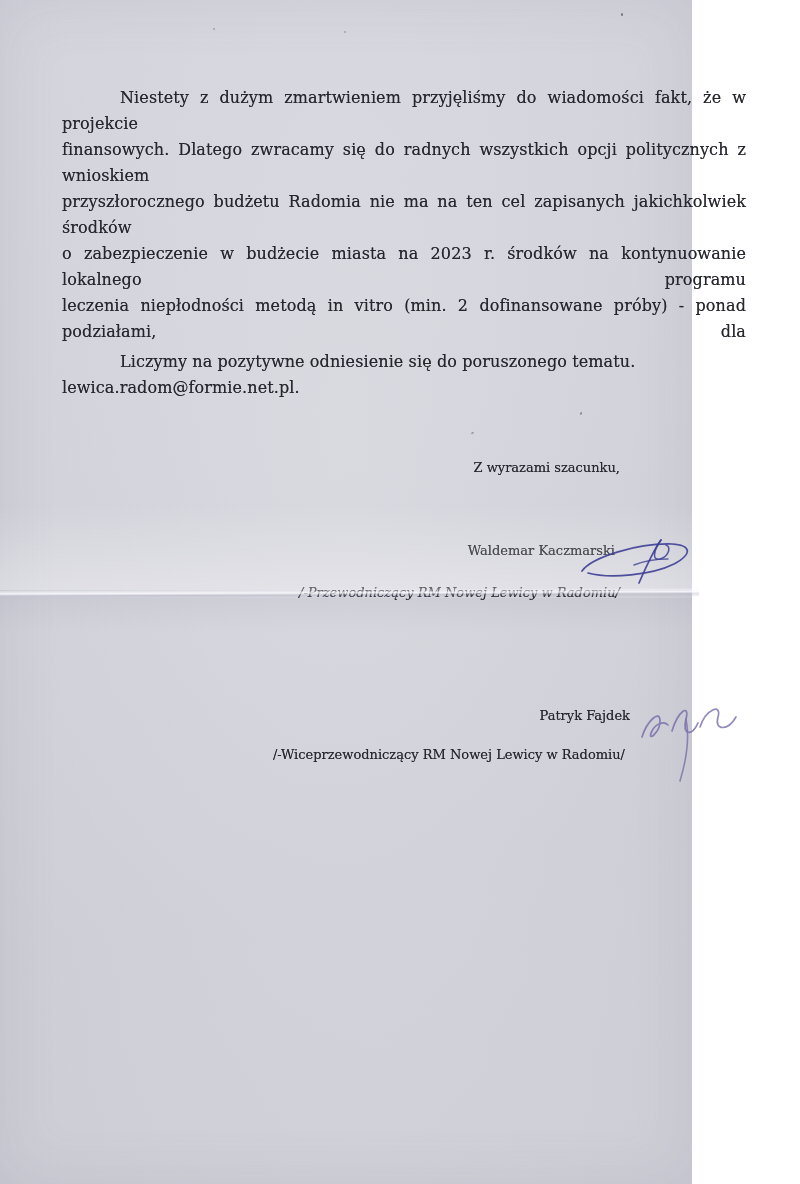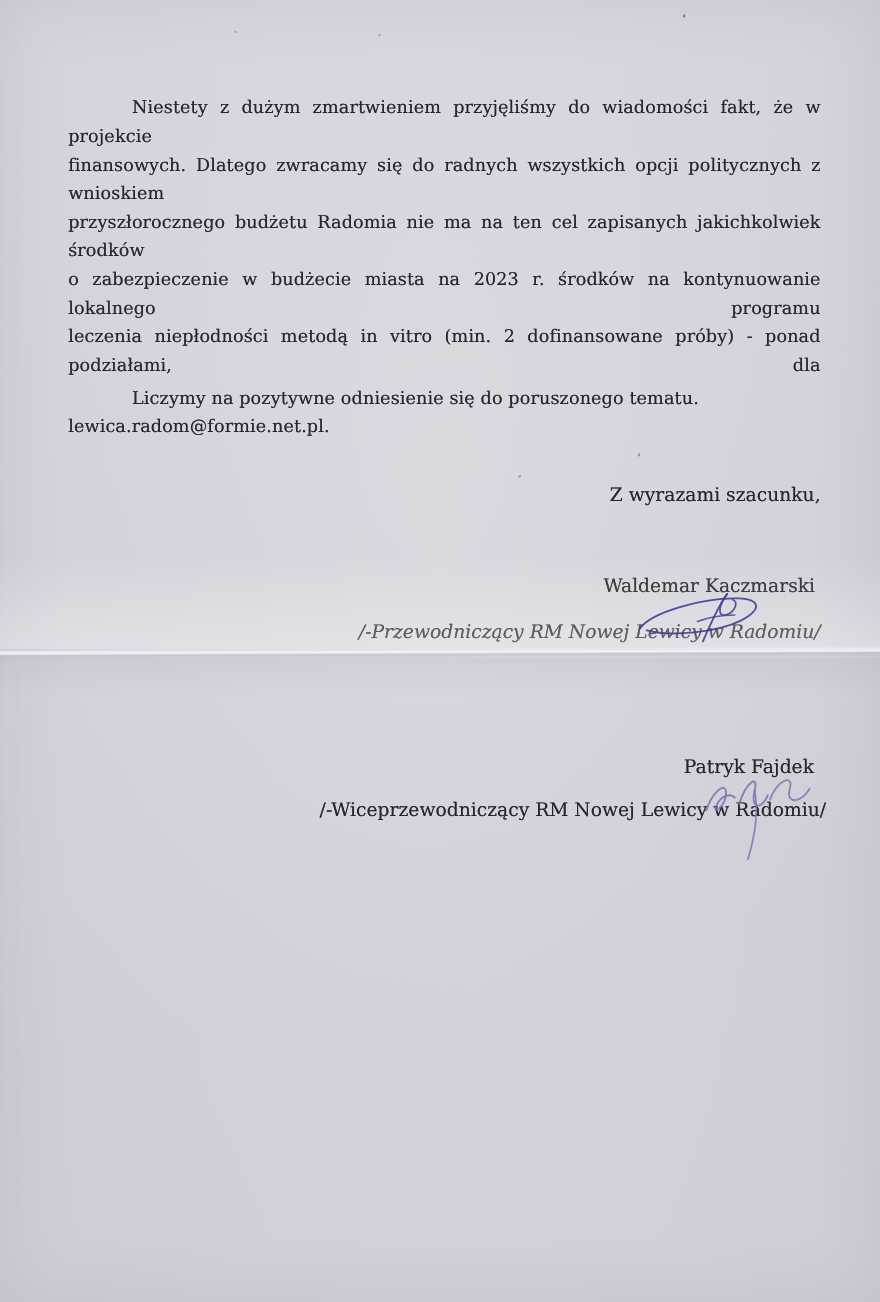--- a/index.html
+++ b/index.html
@@ -4,21 +4,21 @@
 <style>
   html, body {
     margin: 0;
     padding: 0;
     width: 800px;
     height: 1184px;
     overflow: hidden;
   }
   .paper {
     position: relative;
-    width: 800px;
+    width: 692px;
     height: 1184px;
     background:
       radial-gradient(ellipse at 50% 38%, rgba(255,255,255,0.10) 0%, rgba(130,130,150,0.07) 95%),
       linear-gradient(168deg, #d8d8e0 0%, #d5d5dd 38%, #d2d2da 72%, #d4d4dc 100%);
     box-shadow: inset 0 0 60px rgba(110,110,130,0.12);
     font-family: "DejaVu Serif", "Liberation Serif", serif;
     color: #26262d;
   }
   .body-text {
     position: absolute;
@@ -39,30 +39,30 @@
     text-align-last: left;
   }
   .jline.indent {
     text-indent: 58px;
   }
   .jline.gap {
     margin-top: 4px;
   }
   .closing-line, .sig-name, .sig-title {
     position: absolute;
-    margin: 0;
-    font-size: 17px;
+    margin: 18px;
+    font-size: 13px;
     line-height: 26px;
     white-space: nowrap;
     text-shadow: 0 0 0.5px rgba(40,40,50,0.65);
   }
   .closing-line { right: 54px; top: 437px; }
   .sig1-name    { right: 59px; top: 520px; }
   .sig1-title   { right: 54px; top: 562px; font-style: italic; }
-  .sig2-name    { right: 60px; top: 685px; }
+  .sig2-name    { right: 44px; top: 685px; }
   .sig2-title   { right: 49px; top: 724px; text-align: right; }
   .sig-svg {
     position: absolute;
     z-index: 3;
   }
   .sig1-svg { left: 576px; top: 537px; }
   .sig2-svg { left: 634px; top: 697px; }
   .fold-light {
     position: absolute;
     left: 0; top: 505px;

